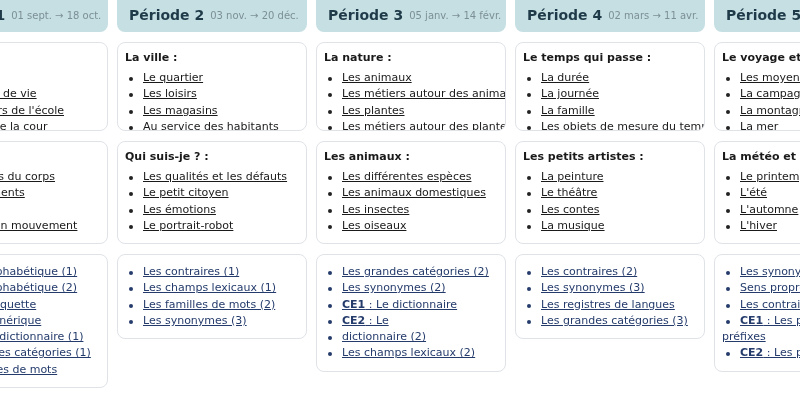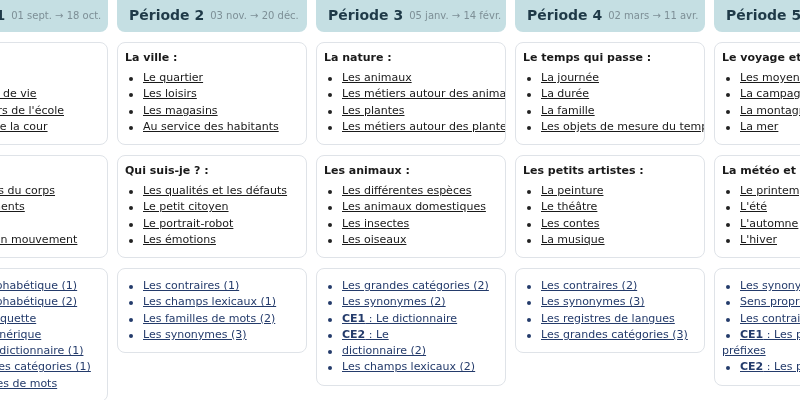--- a/index.html
+++ b/index.html
@@ -47,21 +47,21 @@
       border: 1px solid #dfe3e8;
       border-radius: 8px;
       background: #fff;
       padding: 7px 8px 9px 7px;
       box-sizing: border-box;
       font-size: 11px;
       color: #1a1a1a;
       white-space: nowrap;
       overflow: hidden;
     }
-    .card.c1 { height: 103px; }
+    .card.c1 { height: 89px; }
     .card.c2 { height: 103px; }
     .card .t {
       font-weight: bold;
       font-size: 11px;
       margin-bottom: 4px;
       line-height: 16px;
     }
     .card ul {
       margin: 0; padding: 0 0 0 18px;
       list-style: none;
@@ -138,22 +138,22 @@
         <li>Les loisirs</li>
         <li>Les magasins</li>
         <li>Au service des habitants</li>
       </ul>
     </div>
     <div class="card c2">
       <div class="t">Qui suis-je ? :</div>
       <ul>
         <li>Les qualités et les défauts</li>
         <li>Le petit citoyen</li>
+        <li>Les émotions</li>
         <li>Le portrait-robot</li>
-        <li>Les émotions</li>
       </ul>
     </div>
     <div class="card voc">
       <ul>
         <li>Les contraires (1)</li>
         <li>Les champs lexicaux (1)</li>
         <li>Les familles de mots (2)</li>
         <li>Les synonymes (3)</li>
       </ul>
     </div>
@@ -195,22 +195,22 @@
   </div>
 
   <div class="col">
     <div class="head">
       <span class="ttl">Période 4</span>
       <span class="dates">02 mars → 11 avr.</span>
     </div>
     <div class="card c1">
       <div class="t">Le temps qui passe :</div>
       <ul>
+        <li>La durée</li>
         <li>La journée</li>
-        <li>La durée</li>
         <li>La famille</li>
         <li>Les objets de mesure du temps</li>
       </ul>
     </div>
     <div class="card c2">
       <div class="t">Les petits artistes :</div>
       <ul>
         <li>La peinture</li>
         <li>Le théâtre</li>
         <li>Les contes</li>

